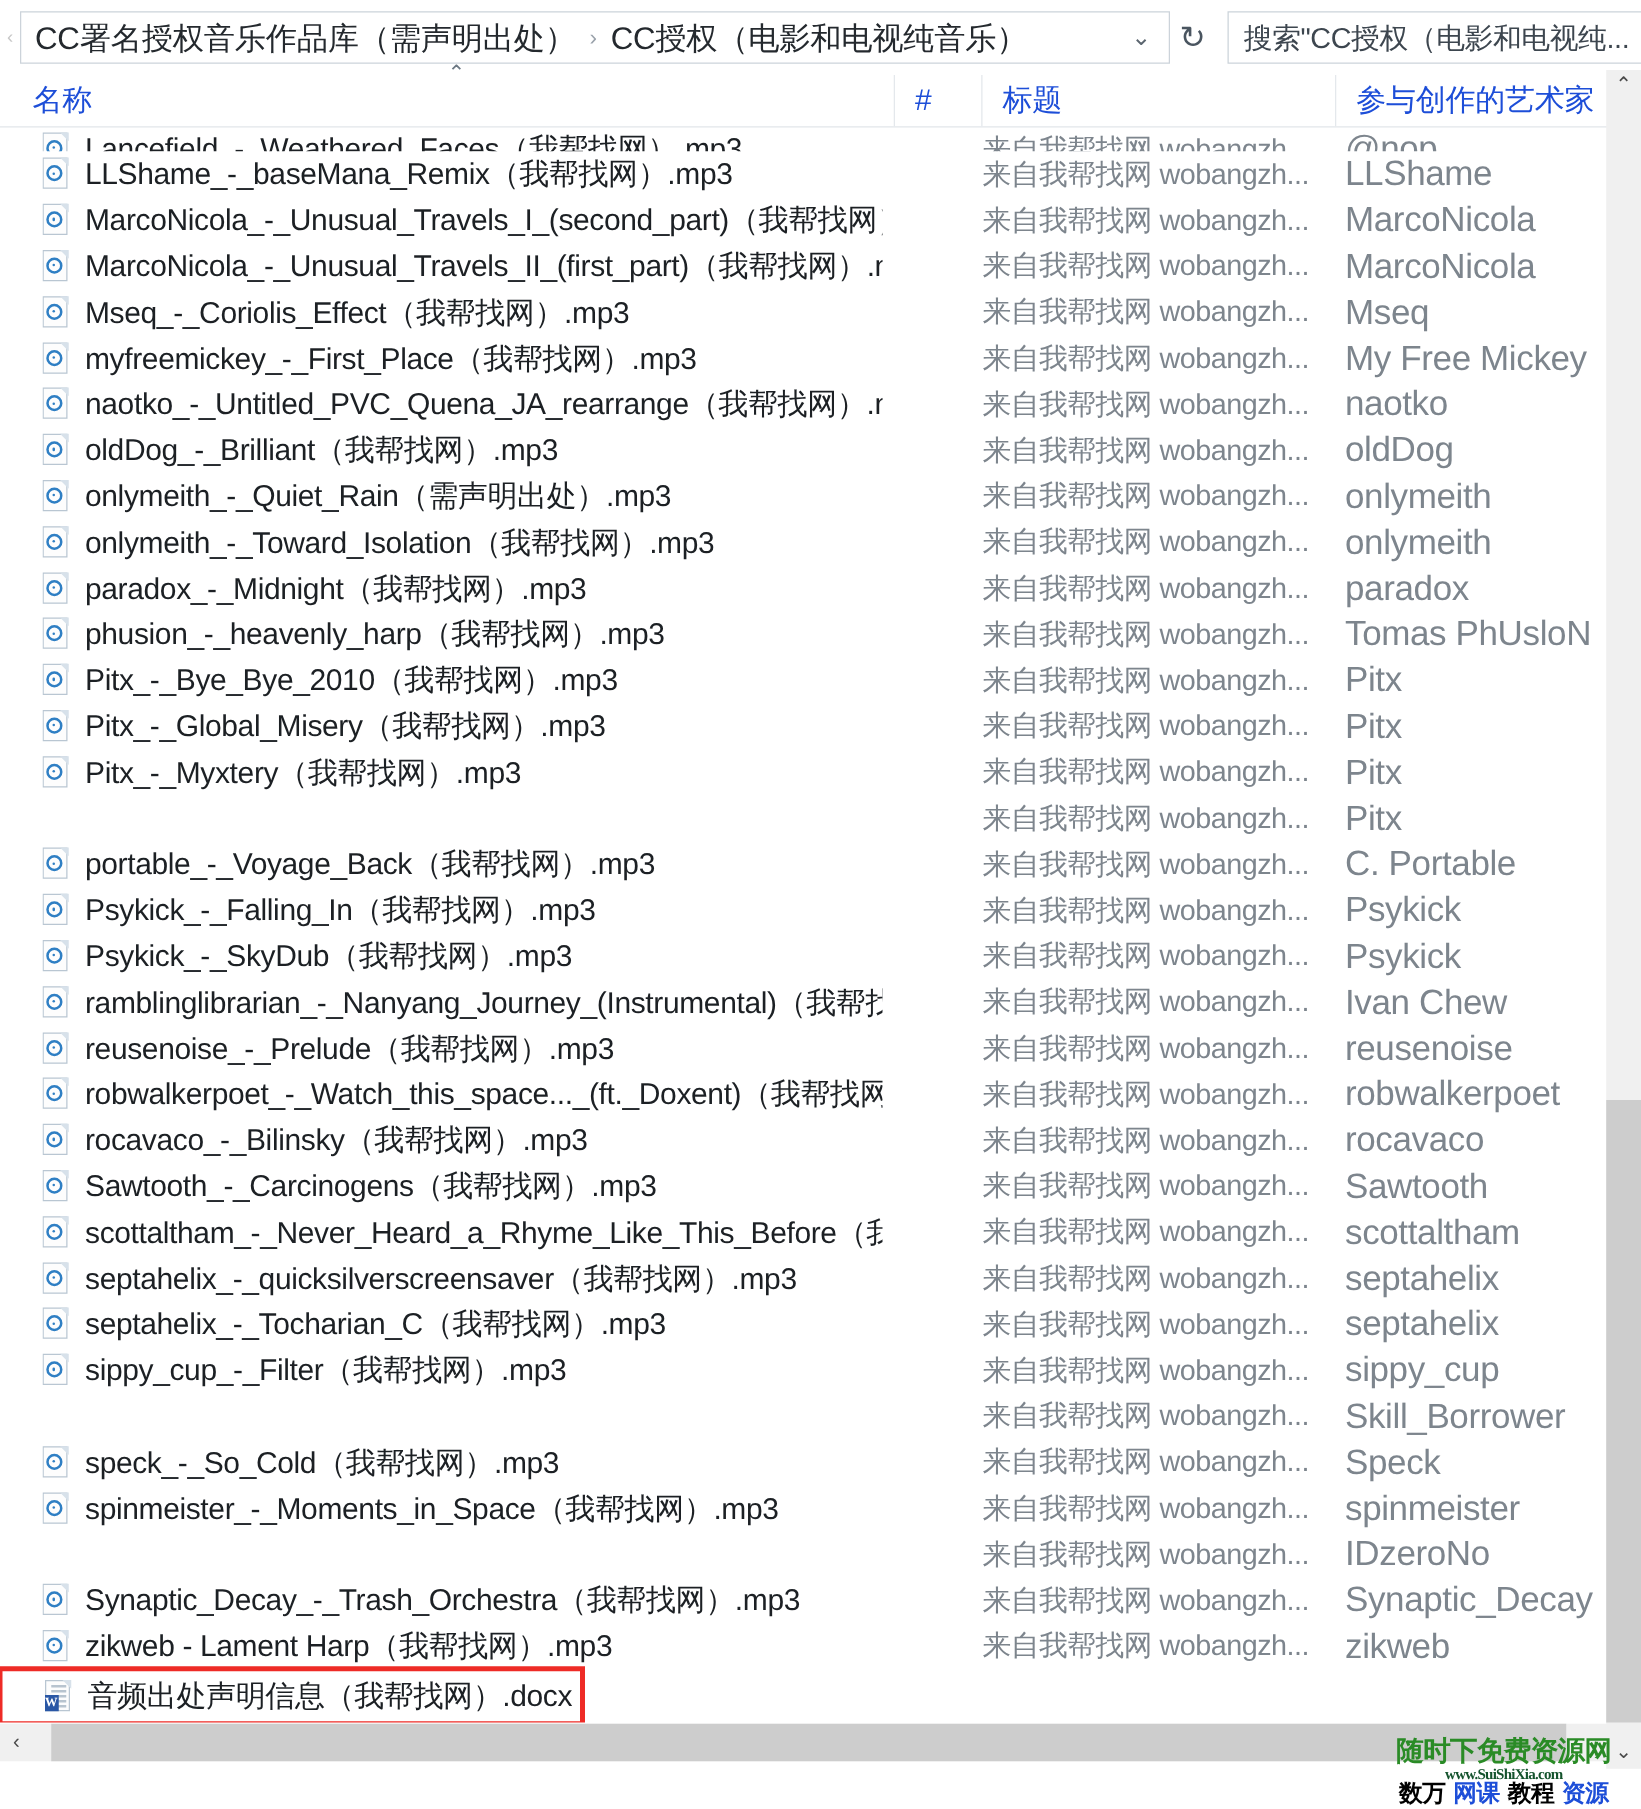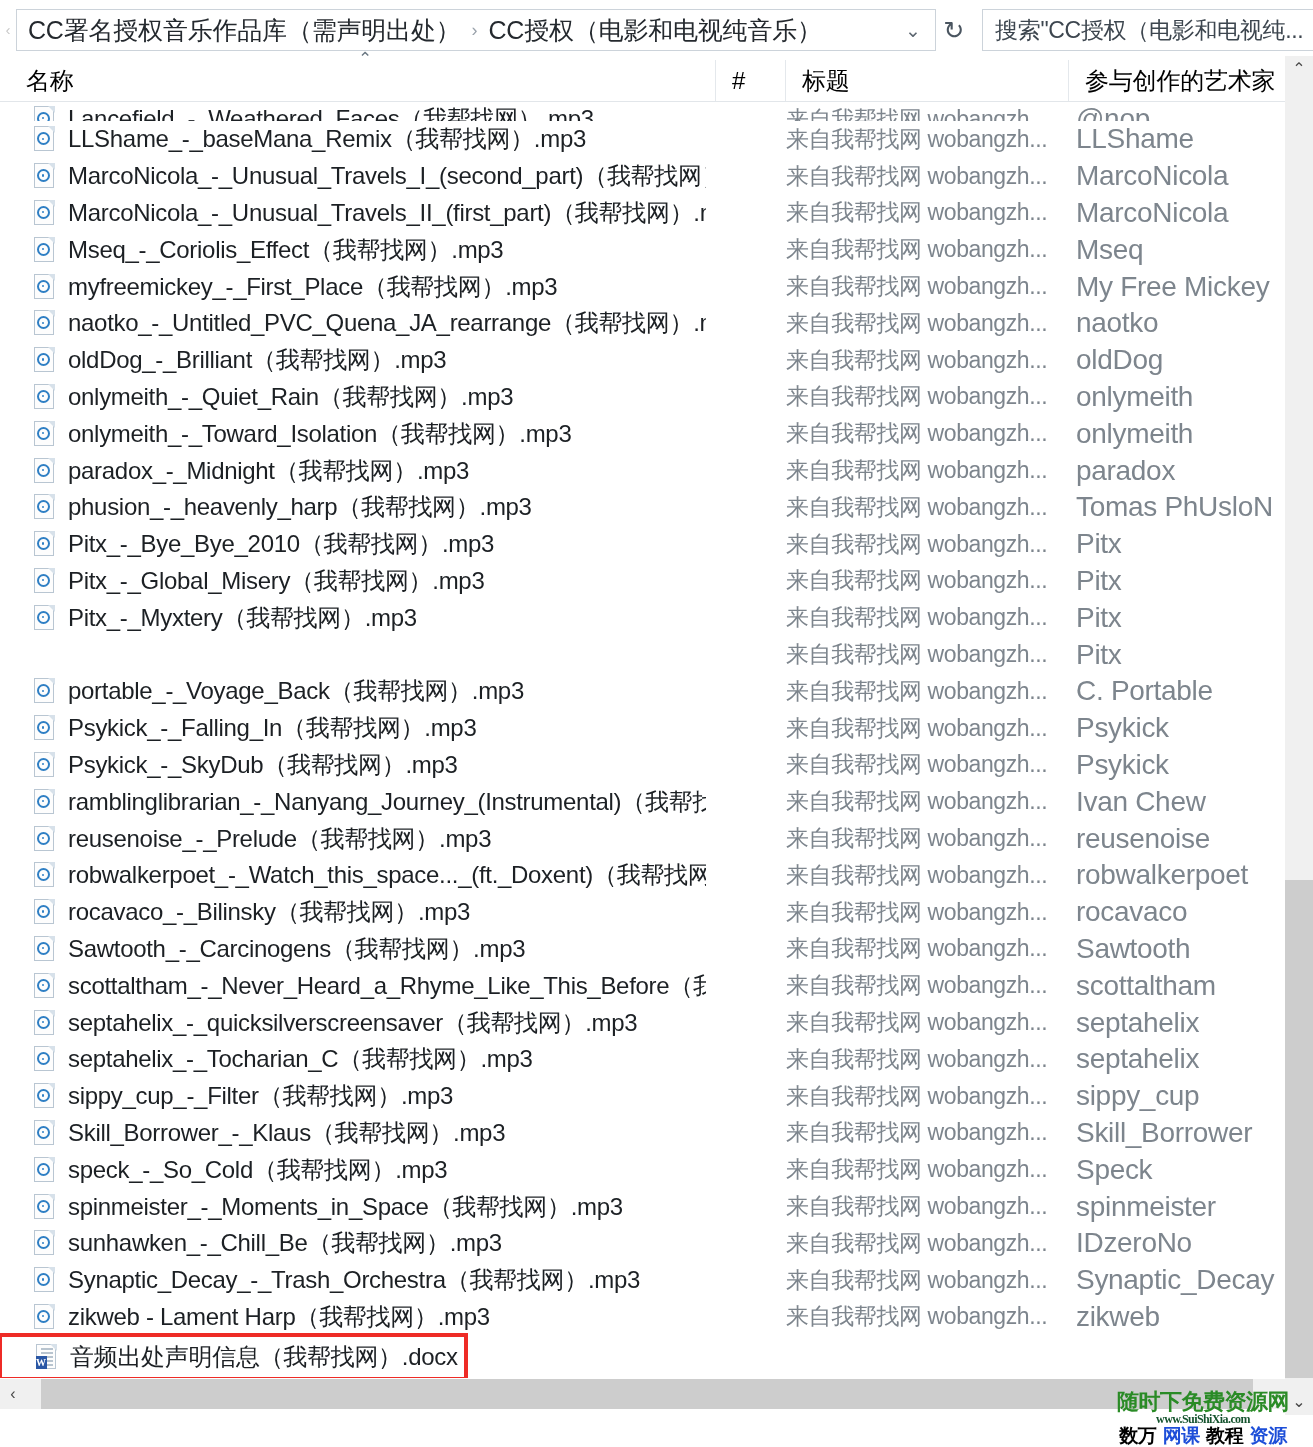--- a/index.html
+++ b/index.html
@@ -101,21 +101,21 @@
     left: 0; top: 60px;
     width: 1291px; height: 42px;
     border-bottom: 1px solid #e2e6ea;
     box-sizing: border-box;
   }
   .hdr {
     position: absolute;
     top: 0; height: 41px;
     line-height: 41px;
     font-size: 24px;
-    color: #000000;
+    color: #1d4ed8;
     white-space: nowrap;
     letter-spacing: -0.2px;
   }
   .hdr.sep { border-left: 1px solid #e4e8ec; padding-left: 16px; }
   .hdr-name { left: 26px; }
   .hdr-num  { left: 715px; width: 70px; padding-left: 13px; }
   .hdr-title{ left: 785px; width: 283px; }
   .hdr-artist{ left: 1068px; width: 215px; }
   .sort-caret {
     position: absolute;
@@ -458,21 +458,21 @@
       <div class="cell-title">来自我帮找网 wobangzh...</div>
       <div class="cell-artist">oldDog</div>
     </div>
     <div class="row">
       <div class="cell-name">
         <div class="ficon">
           <div class="page"></div>
           <div class="fold"></div>
           <div class="disc"></div>
         </div>
-        <span class="fname">onlymeith_-_Quiet_Rain（我帮找网）.mp3</span>
+        <span class="fname">onlymeith_-_Quiet_Rain（需声明出处）.mp3</span>
       </div>
       <div class="cell-title">来自我帮找网 wobangzh...</div>
       <div class="cell-artist">onlymeith</div>
     </div>
     <div class="row">
       <div class="cell-name">
         <div class="ficon">
           <div class="page"></div>
           <div class="fold"></div>
           <div class="disc"></div>
@@ -684,28 +684,20 @@
           <div class="page"></div>
           <div class="fold"></div>
           <div class="disc"></div>
         </div>
         <span class="fname">sippy_cup_-_Filter（我帮找网）.mp3</span>
       </div>
       <div class="cell-title">来自我帮找网 wobangzh...</div>
       <div class="cell-artist">sippy_cup</div>
     </div>
     <div class="row">
-      <div class="cell-name">
-        <div class="ficon">
-          <div class="page"></div>
-          <div class="fold"></div>
-          <div class="disc"></div>
-        </div>
-        <span class="fname">Skill_Borrower_-_Klaus（我帮找网）.mp3</span>
-      </div>
       <div class="cell-title">来自我帮找网 wobangzh...</div>
       <div class="cell-artist">Skill_Borrower</div>
     </div>
     <div class="row">
       <div class="cell-name">
         <div class="ficon">
           <div class="page"></div>
           <div class="fold"></div>
           <div class="disc"></div>
         </div>
@@ -720,28 +712,20 @@
           <div class="page"></div>
           <div class="fold"></div>
           <div class="disc"></div>
         </div>
         <span class="fname">spinmeister_-_Moments_in_Space（我帮找网）.mp3</span>
       </div>
       <div class="cell-title">来自我帮找网 wobangzh...</div>
       <div class="cell-artist">spinmeister</div>
     </div>
     <div class="row">
-      <div class="cell-name">
-        <div class="ficon">
-          <div class="page"></div>
-          <div class="fold"></div>
-          <div class="disc"></div>
-        </div>
-        <span class="fname">sunhawken_-_Chill_Be（我帮找网）.mp3</span>
-      </div>
       <div class="cell-title">来自我帮找网 wobangzh...</div>
       <div class="cell-artist">IDzeroNo</div>
     </div>
     <div class="row">
       <div class="cell-name">
         <div class="ficon">
           <div class="page"></div>
           <div class="fold"></div>
           <div class="disc"></div>
         </div>

